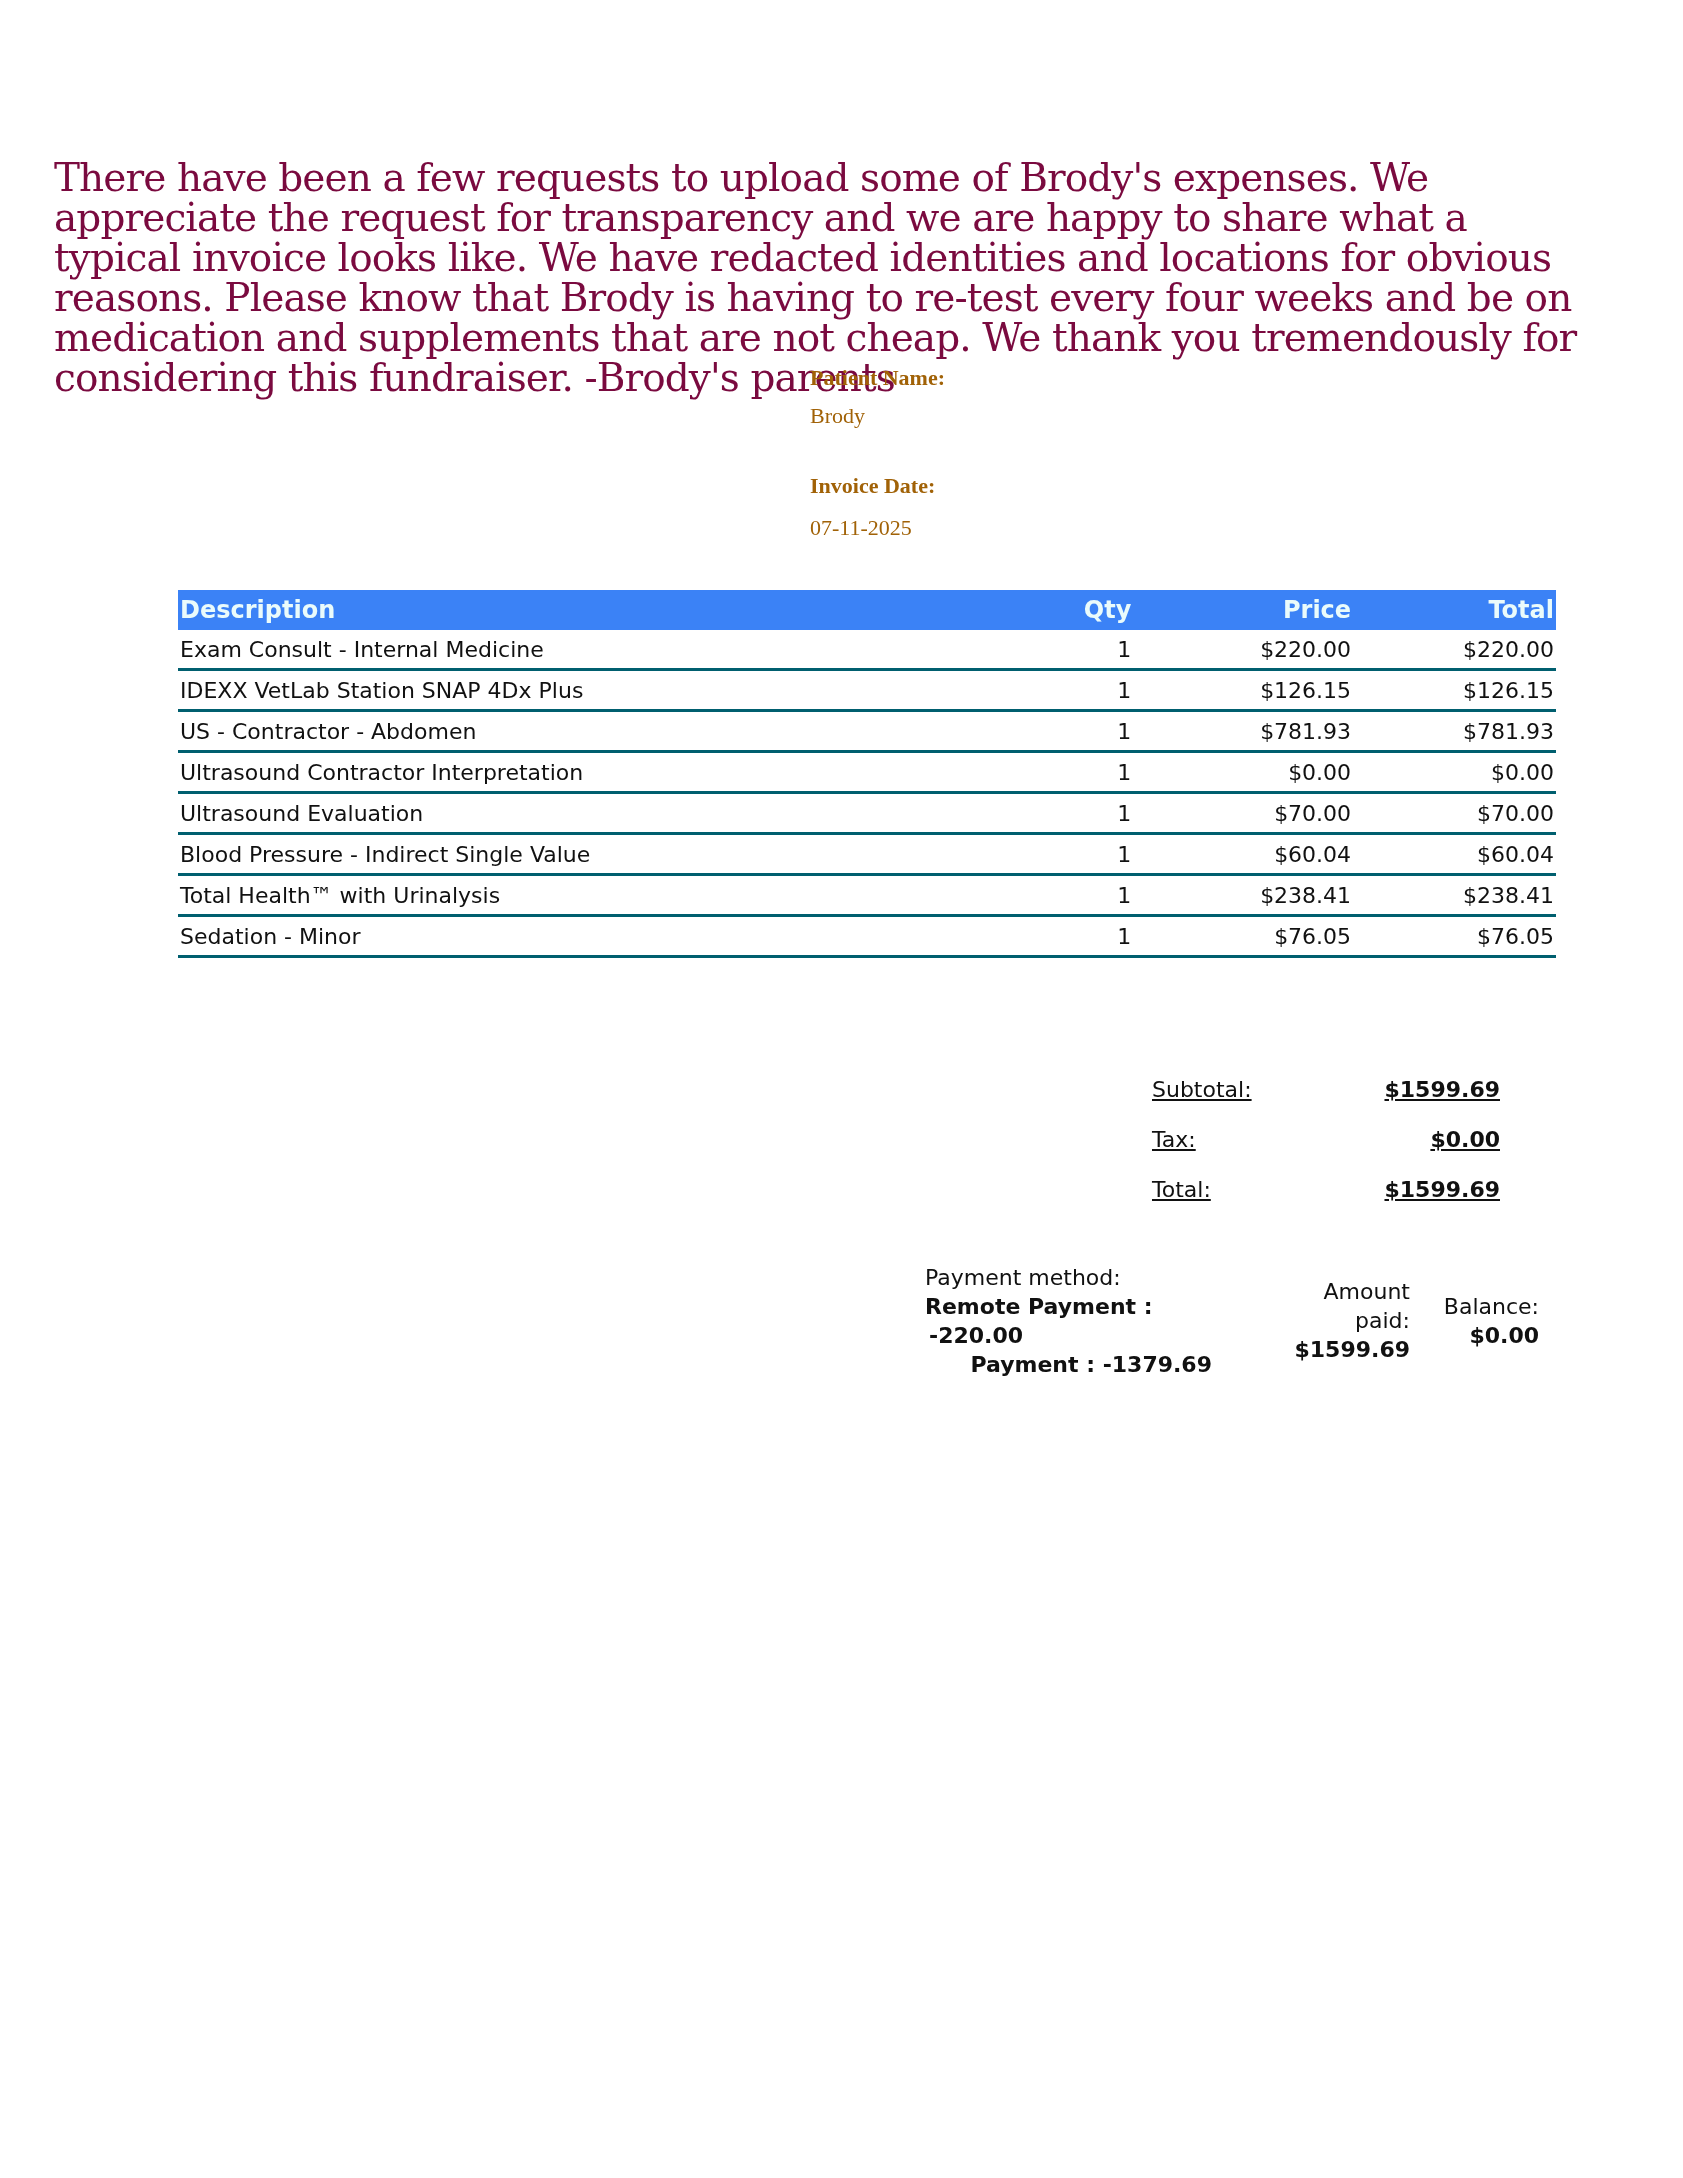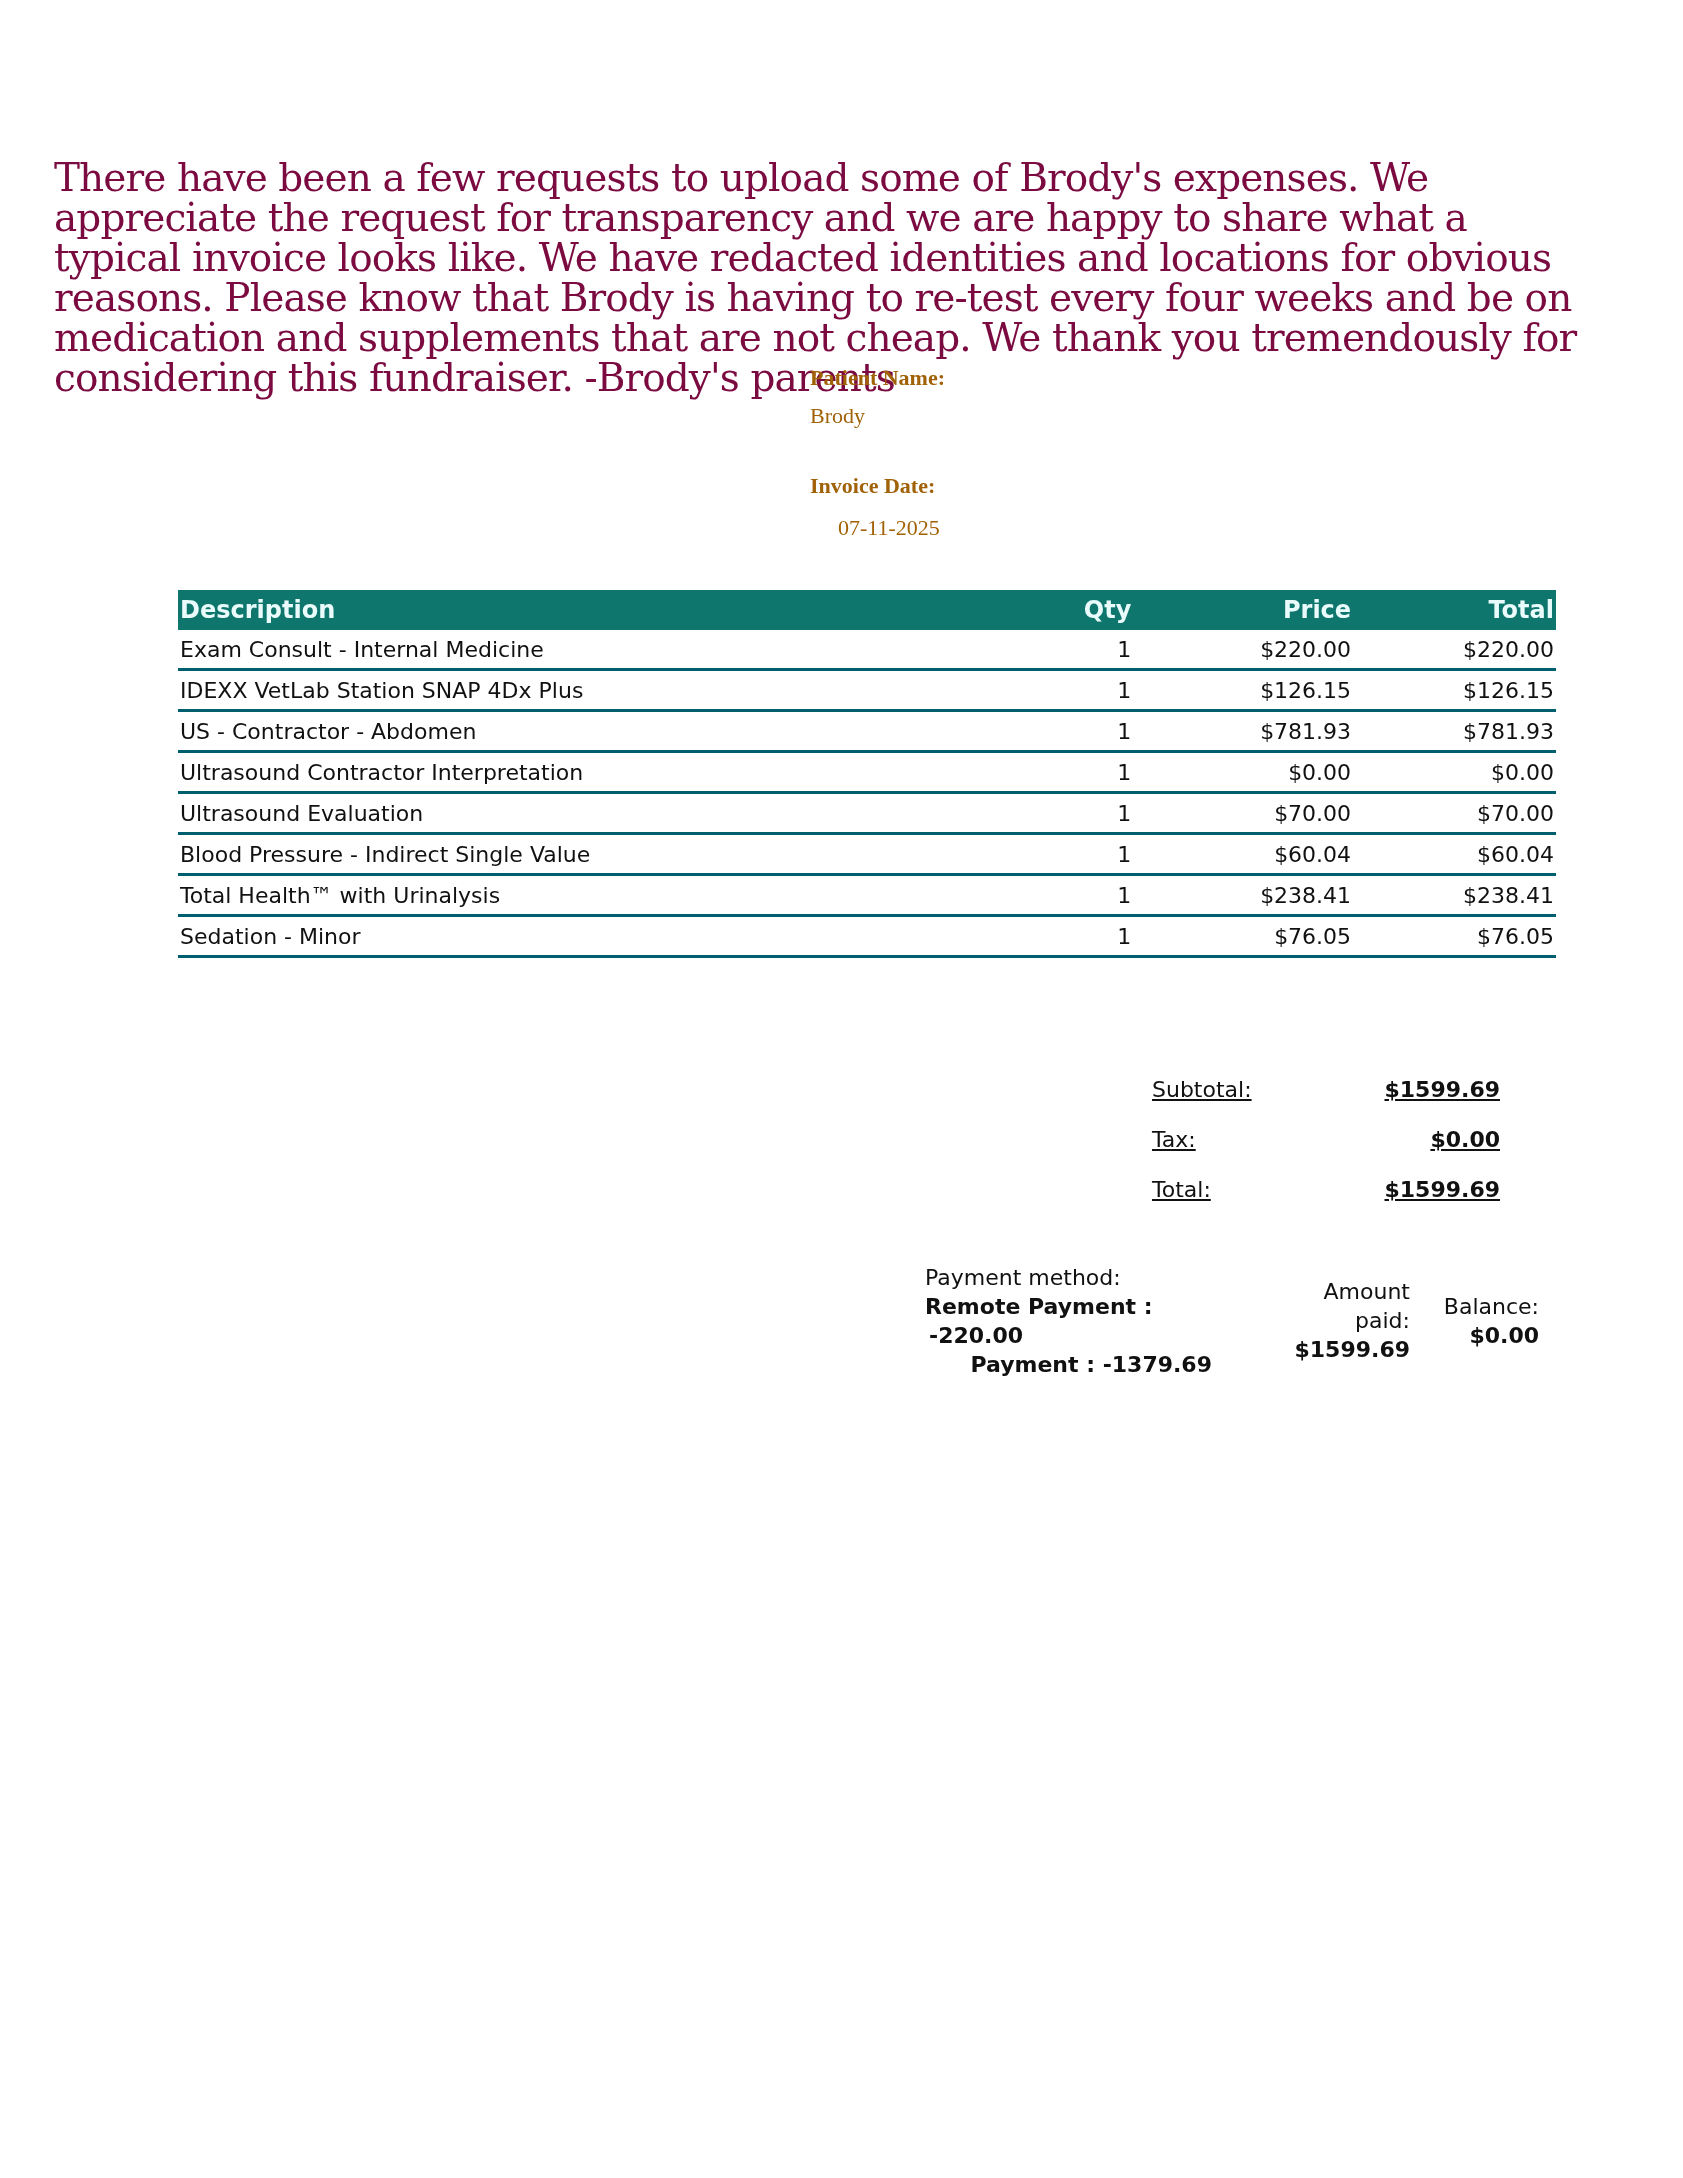--- a/index.html
+++ b/index.html
@@ -9,29 +9,29 @@
       position: absolute; left: 54px; top: 158px; width: 1544px;
       font-family: "DejaVu Serif", "Liberation Serif", serif;
       font-size: 39px; line-height: 40px; color: #7a0a3f;
       letter-spacing: -0.9px;
     }
 
     .patient { position: absolute; left: 810px; top: 364px; font-family: Liberation Serif, serif; color: #a16207; }
     .field-label { font-weight: bold; font-size: 22px; line-height: 28px; }
     .field-value { font-size: 22px; line-height: 28px; margin-top: 10px; }
     .patient-date-label { margin-top: 42px; }
-    .patient-date-value { margin-top: 14px; margin-left: 28px; }
+    .patient-date-value { margin-top: 14px; }
 
     table.items {
       position: absolute; left: 178px; top: 590px; width: 1378px;
       border-collapse: collapse;
       font-family: "DejaVu Sans", sans-serif; font-size: 22px; color: #111;
     }
     table.items thead th {
-      background: #0f766e; color: #eafbfb; font-weight: bold;
+      background: #3b82f6; color: #eafbfb; font-weight: bold;
       height: 40px; padding: 0 2px; text-align: left; font-size: 24px;
     }
     table.items thead th.num { text-align: right; }
     table.items tbody td {
       height: 38px; padding: 0 2px; border-bottom: 3px solid #005f6f;
       white-space: nowrap;
       margin-top: 48px;
     }
     table.items tbody td.num { text-align: right; }
     col.c-desc { width: 812px; }

